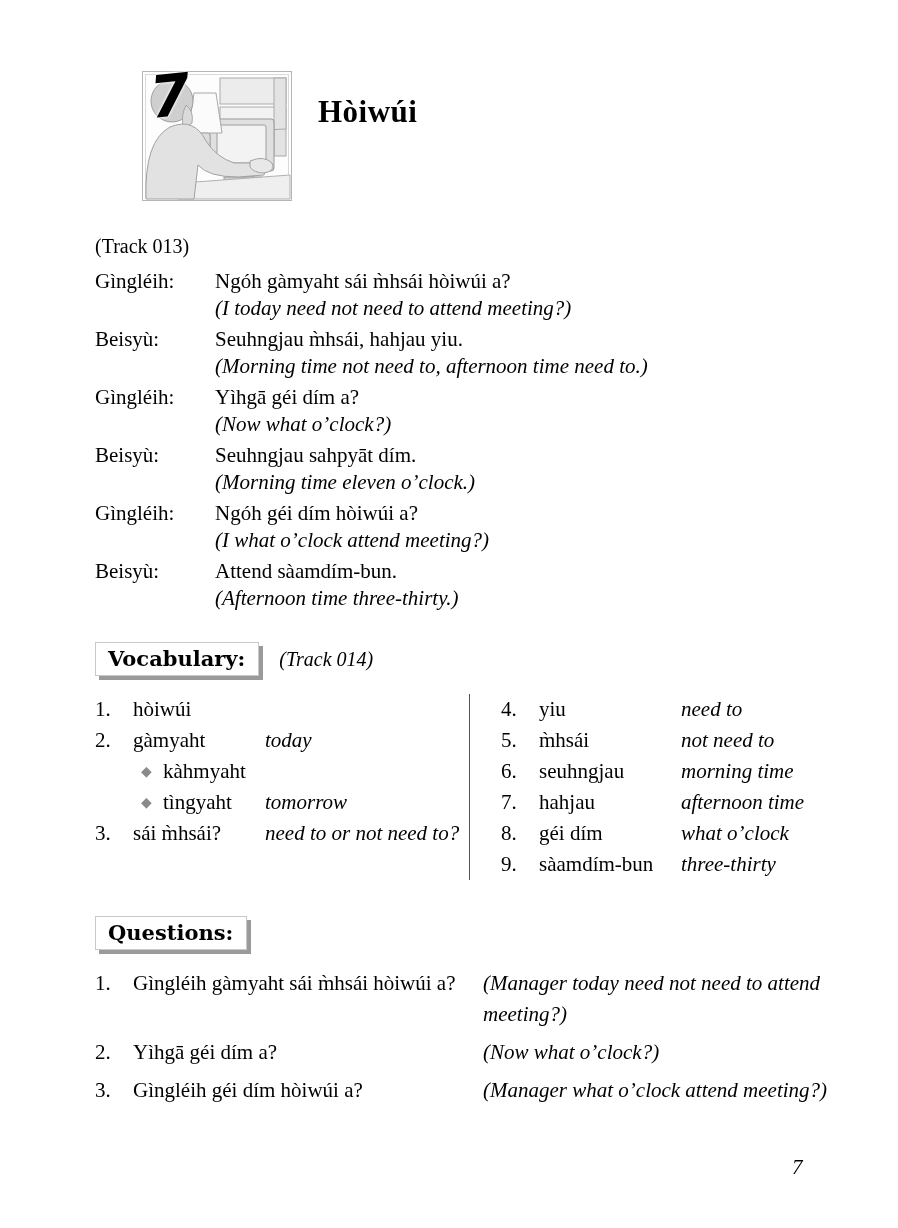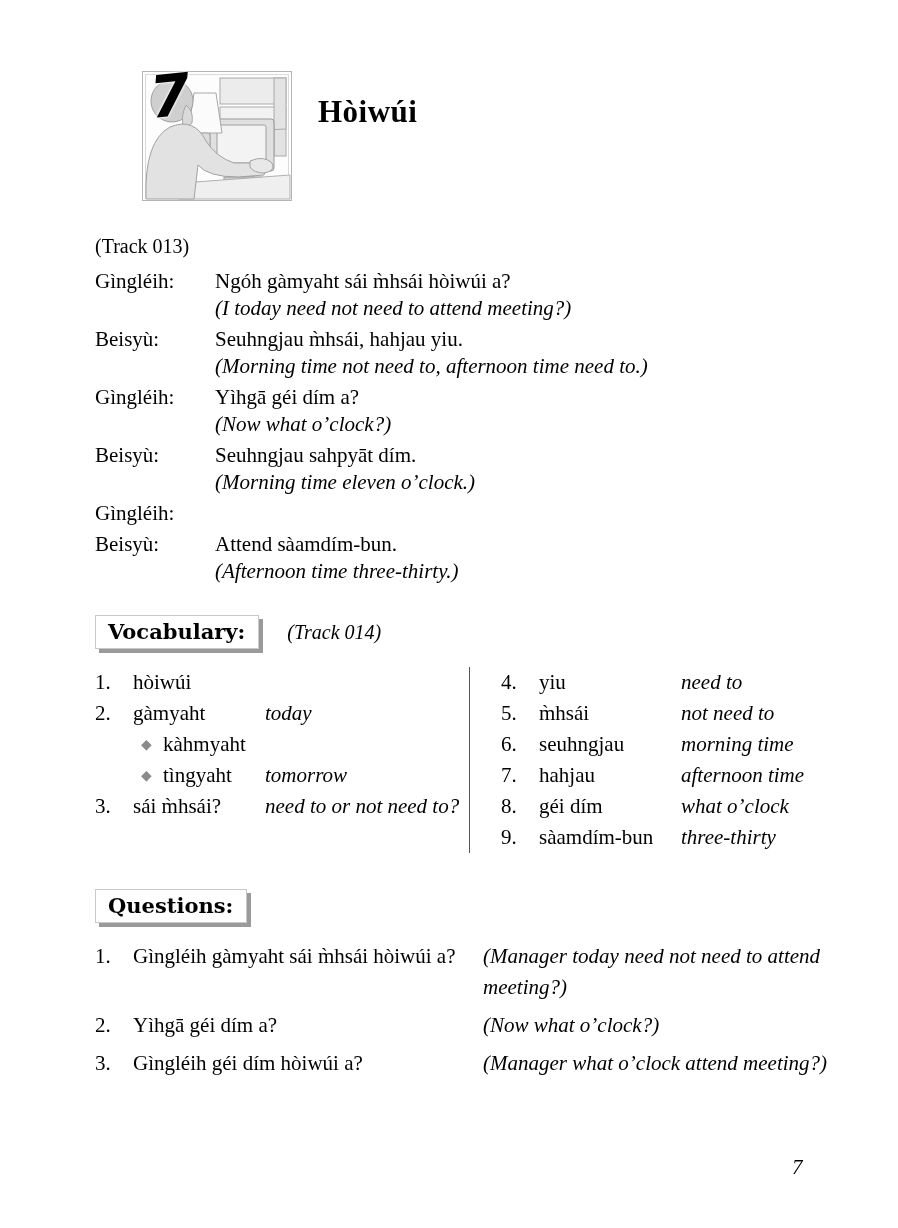--- a/index.html
+++ b/index.html
@@ -52,32 +52,32 @@
     font-style: italic;
     line-height: 40px;
   }
 
   
   .track {
     margin: 34px 0 10px 95px;
     font-size: 20px;
   }
   .dialogue { margin-left: 95px; margin-right: 40px; }
-  .turn { display: flex; margin-bottom: 4px; }
+  .turn { display: flex; margin-bottom: 4px; justify-content: center; }
   .speaker {
     flex: 0 0 120px;
     font-size: 21px;
     line-height: 27px;
   }
   .utt { flex: 1; }
   .line  { font-size: 21px; line-height: 27px; }
   .gloss { font-size: 21px; line-height: 27px; font-style: italic; }
 
   
-  .hdrow { display: flex; align-items: baseline; gap: 28px; margin-left: 95px; }
+  .hdrow { display: flex; align-items: baseline; gap: 20px; margin-left: 95px; }
   .headbox {
     display: inline-block;
     font-family: "DejaVu Serif", serif;
     font-weight: bold;
     font-size: 21px;
     padding: 3px 13px 4px 12px;
     background: #fff;
     border: 1px solid #c9c9c9;
     box-shadow: 4px 4px 0 #9a9a9a;
   }
@@ -199,20 +199,24 @@
     </div>
     <div class="turn">
       <div class="speaker">Beisyù:</div>
       <div class="utt">
         <div class="line">Seuhngjau sahpyāt dím.</div>
         <div class="gloss">(Morning time eleven o’clock.)</div>
       </div>
     </div>
     <div class="turn">
       <div class="speaker">Gìngléih:</div>
+      <div class="utt">
+        <div class="line">Ngóh géi dím hòiwúi a?</div>
+        <div class="gloss">(I what o’clock attend meeting?)</div>
+      </div>
     </div>
     <div class="turn">
       <div class="speaker">Beisyù:</div>
       <div class="utt">
         <div class="line">Attend sàamdím-bun.</div>
         <div class="gloss">(Afternoon time three-thirty.)</div>
       </div>
     </div>
   </div>
 

